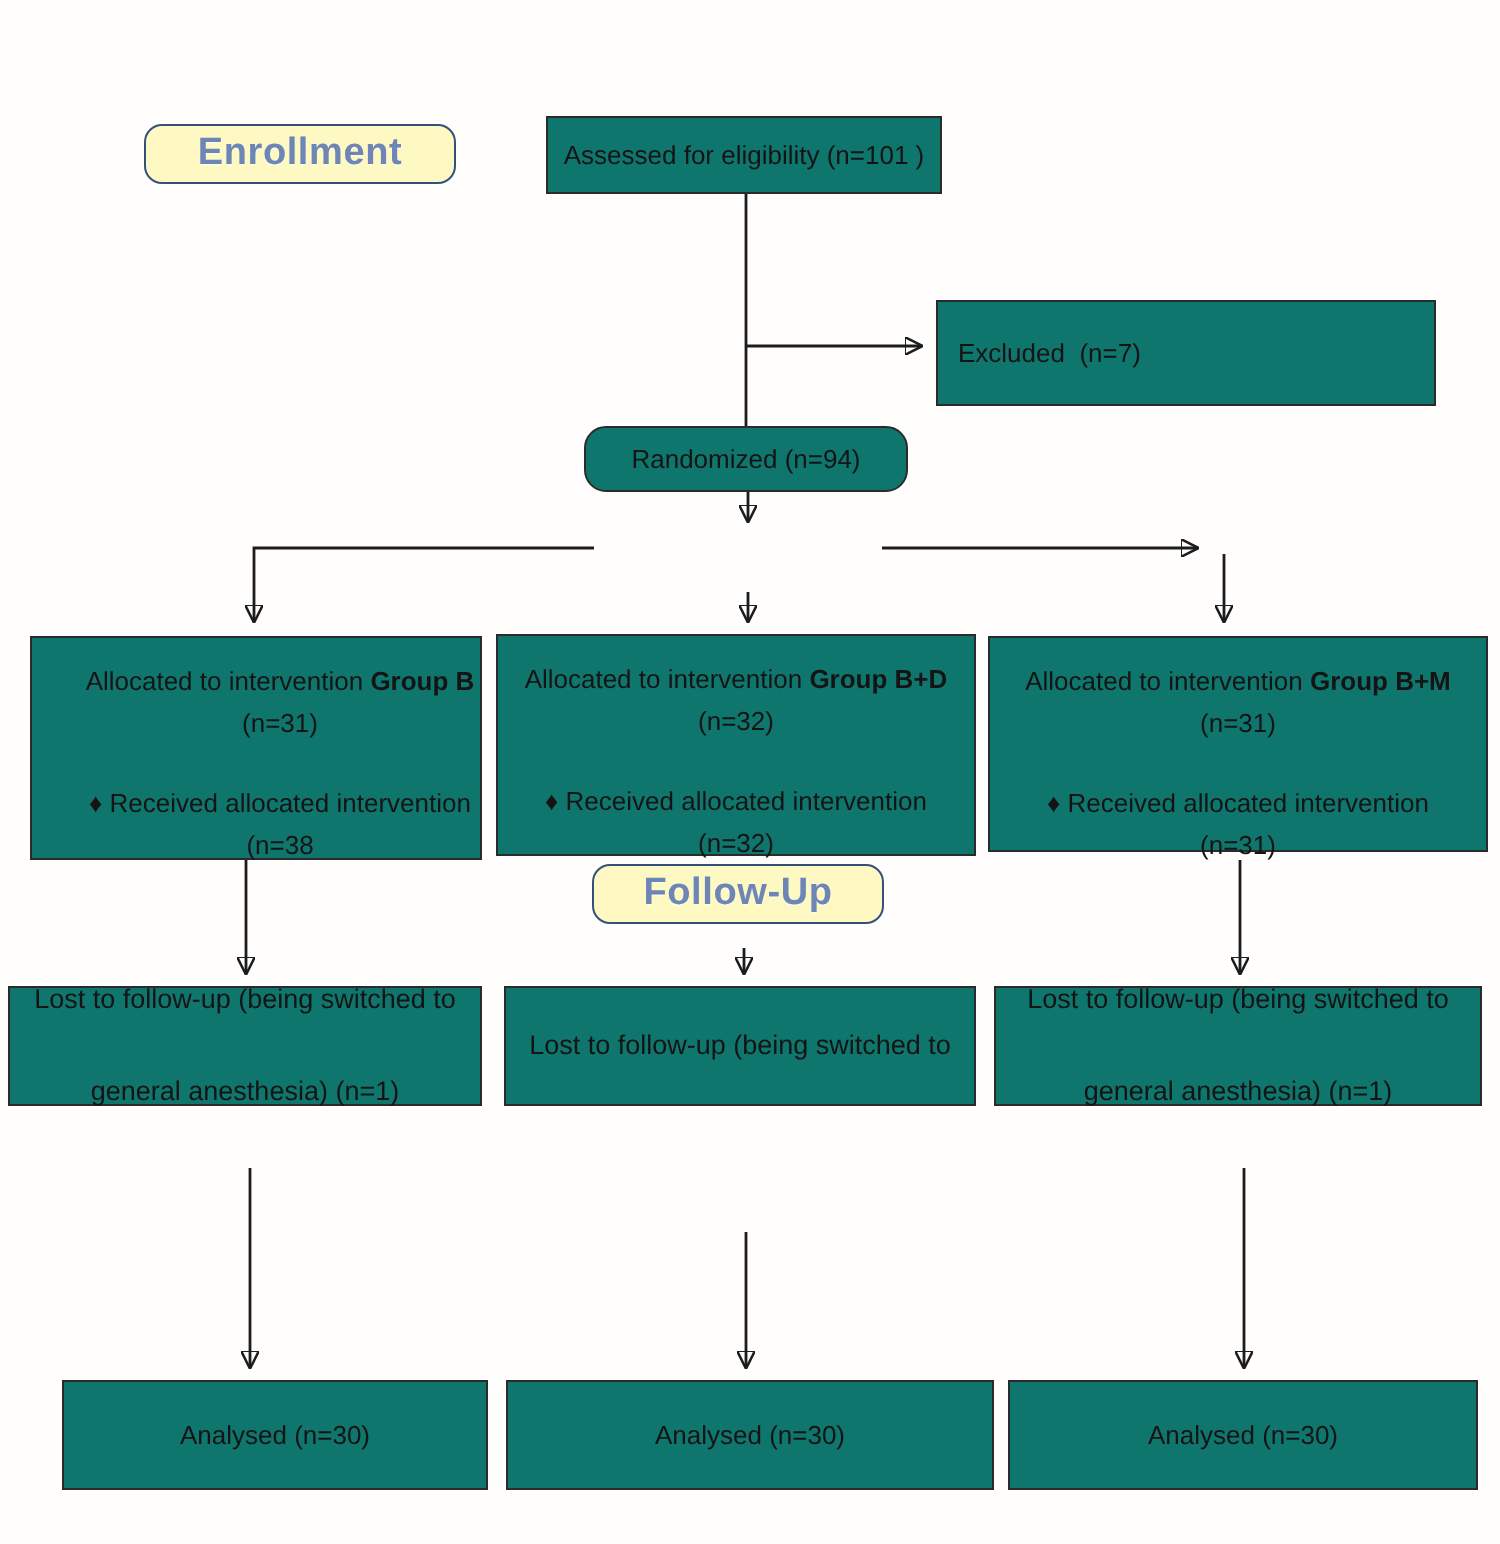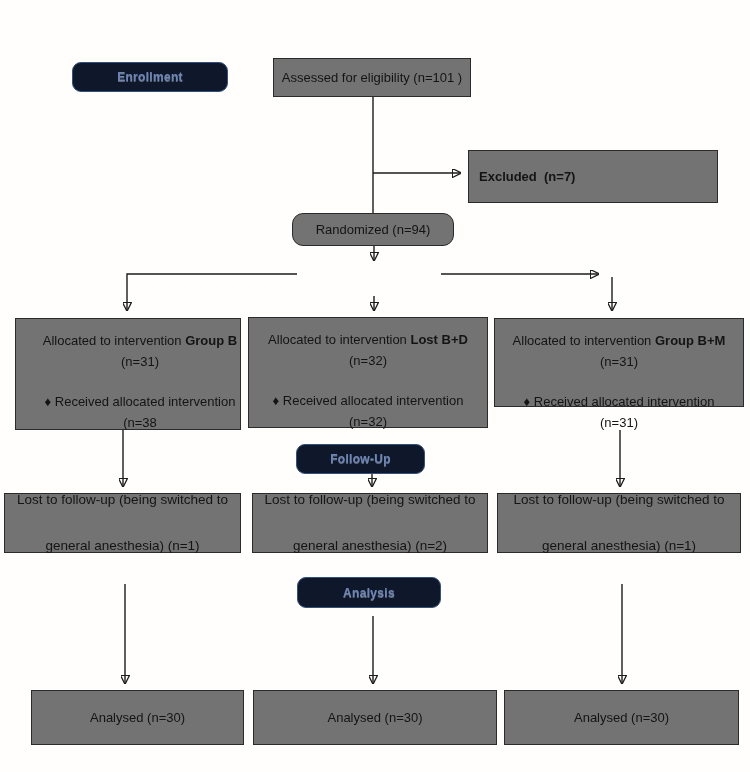--- a/index.html
+++ b/index.html
@@ -9,43 +9,43 @@
     font-family: "Liberation Sans", sans-serif;
     color: #111111;
   }
   .page { position: relative; width: 750px; height: 772px; overflow: hidden; background: #fffefd; }
 
   svg.connectors { position: absolute; left: 0; top: 0; width: 750px; height: 772px; pointer-events: none; }
   svg.connectors path, svg.connectors line { stroke: #1c1c1c; stroke-width: 1.4; fill: none; }
 
   .box {
     position: absolute;
-    background: #737373;
+    background: #0f766e;
     border: 1.4px solid #2b2b2b;
     box-sizing: border-box;
     display: flex;
     flex-direction: column;
     align-items: center;
     justify-content: center;
     text-align: center;
     font-size: 13px;
     line-height: 19px;
     color: #141414;
   }
   .stage {
     position: absolute;
-    background: #0f172a;
+    background: #fef9c3;
     border: 1.6px solid #34517c;
     border-radius: 9px;
     box-sizing: border-box;
     display: flex;
     align-items: center;
     justify-content: center;
     font-weight: bold;
-    font-size: 12px;
+    font-size: 19px;
     letter-spacing: 0.3px;
     color: #6d86b6;
     text-shadow: 0 1px 0 rgba(255,255,255,0.35);
   }
   .alloc { justify-content: flex-start; padding-top: 11px; line-height: 21px; }
   .alloc .bullet-line { margin-top: 19px; }
   .alloc .line1 { white-space: nowrap; }
   .excl {
     align-items: flex-start;
     text-align: left;
@@ -77,64 +77,62 @@
     <line x1="374" y1="296" x2="374" y2="310" marker-end="url(#ah)"></line>
     <line x1="123" y1="430" x2="123" y2="486" marker-end="url(#ah)"></line>
     <line x1="620" y1="430" x2="620" y2="486" marker-end="url(#ah)"></line>
     <line x1="372" y1="474" x2="372" y2="486" marker-end="url(#ah)"></line>
     <line x1="125" y1="584" x2="125" y2="683" marker-end="url(#ah)"></line>
     <line x1="373" y1="616" x2="373" y2="683" marker-end="url(#ah)"></line>
     <line x1="622" y1="584" x2="622" y2="683" marker-end="url(#ah)"></line>
   </svg>
 
   <div class="stage" style="left:72px; top:62px; width:156px; height:30px;">Enrollment</div>
-  <div class="stage" style="left:296px; top:444px; width:129px; height:30px;">Follow-Up</div>
-  <div class="stage" style="left:297px; top:577px; width:144px; height:31px;">Analysis</div>
+  <div class="stage" style="left:296px; top:432px; width:146px; height:30px;">Follow-Up</div>
 
   <div class="box" style="left:273px; top:58px; width:198px; height:39px;">
     <div class="pre">Assessed for eligibility (n=101 )</div>
   </div>
 
-  <div class="box excl" style="left:468px; top:150px; width:250px; height:53px;font-weight:bold;">
+  <div class="box excl" style="left:468px; top:150px; width:250px; height:53px;">
     <div>Excluded  (n=7)</div>
   </div>
 
   <div class="box" style="left:292px; top:213px; width:162px; height:33px;border-radius:11px;">
     <div>Randomized (n=94)</div>
   </div>
 
   <div class="box alloc" style="left:15px; top:318px; width:226px; height:112px;padding-left:24px;">
     <div class="line1"><span>Allocated to intervention </span><b>Group B</b></div>
     <div>(n=31)</div>
     <div class="bullet-line">♦ Received allocated intervention</div>
     <div>(n=38</div>
   </div>
 
   <div class="box alloc" style="left:248px; top:317px; width:240px; height:111px;">
-    <div class="line1"><span>Allocated to intervention </span><b>Lost B+D</b></div>
+    <div class="line1"><span>Allocated to intervention </span><b>Group B+D</b></div>
     <div>(n=32)</div>
     <div class="bullet-line">♦ Received allocated intervention</div>
     <div>(n=32)</div>
   </div>
 
-  <div class="box alloc" style="left:494px; top:318px; width:250px; height:89px;">
+  <div class="box alloc" style="left:494px; top:318px; width:250px; height:108px;">
     <div class="line1"><span>Allocated to intervention </span><b>Group B+M</b></div>
     <div>(n=31)</div>
     <div class="bullet-line">♦ Received allocated intervention</div>
     <div>(n=31)</div>
   </div>
 
   <div class="box lost" style="left:4px; top:493px; width:237px; height:60px;">
     <div>Lost to follow-up (being switched to</div>
     <div>general anesthesia) (n=1)</div>
   </div>
 
   <div class="box lost" style="left:252px; top:493px; width:236px; height:60px;">
     <div>Lost to follow-up (being switched to</div>
-    <div>general anesthesia) (n=2)</div>
   </div>
 
   <div class="box lost" style="left:497px; top:493px; width:244px; height:60px;">
     <div>Lost to follow-up (being switched to</div>
     <div>general anesthesia) (n=1)</div>
   </div>
 
   <div class="box" style="left:31px; top:690px; width:213px; height:55px;">
     <div>Analysed (n=30)</div>
   </div>

